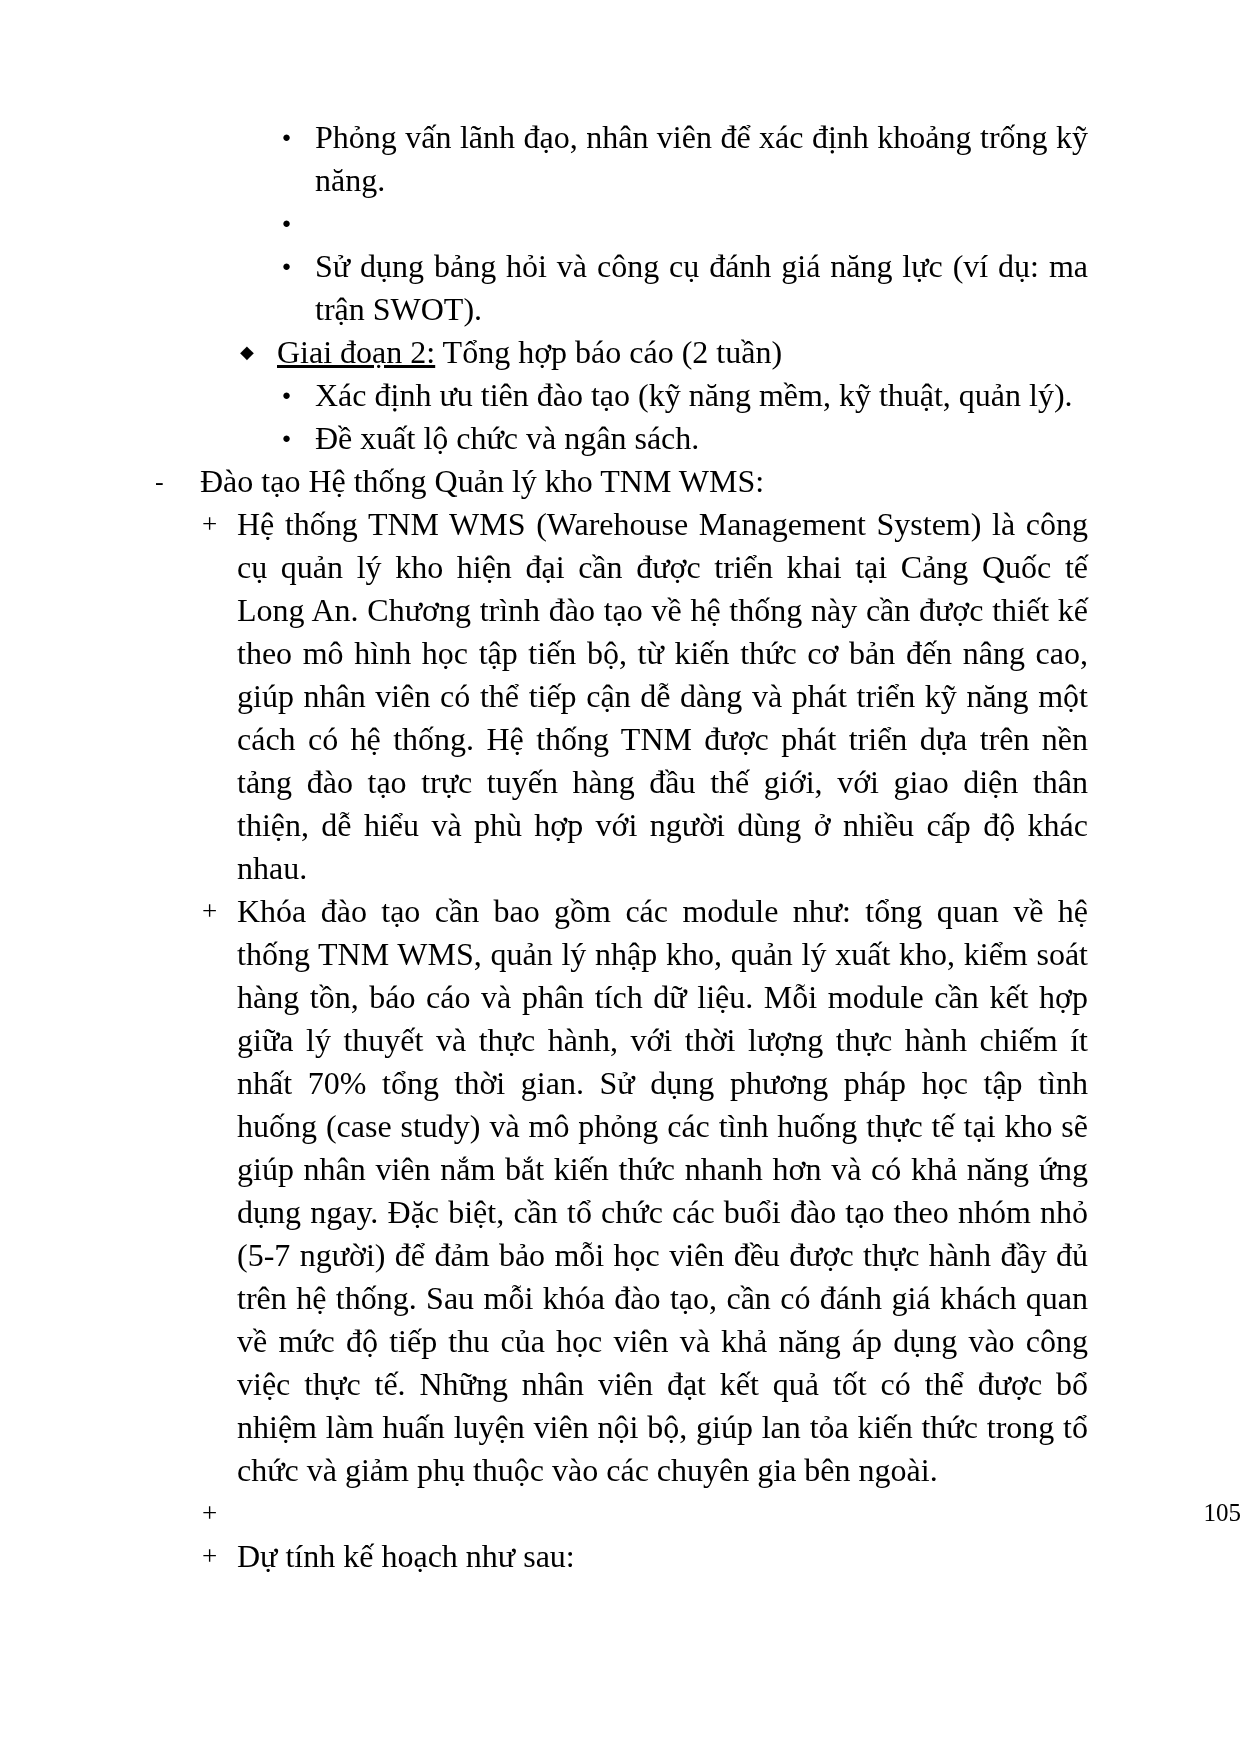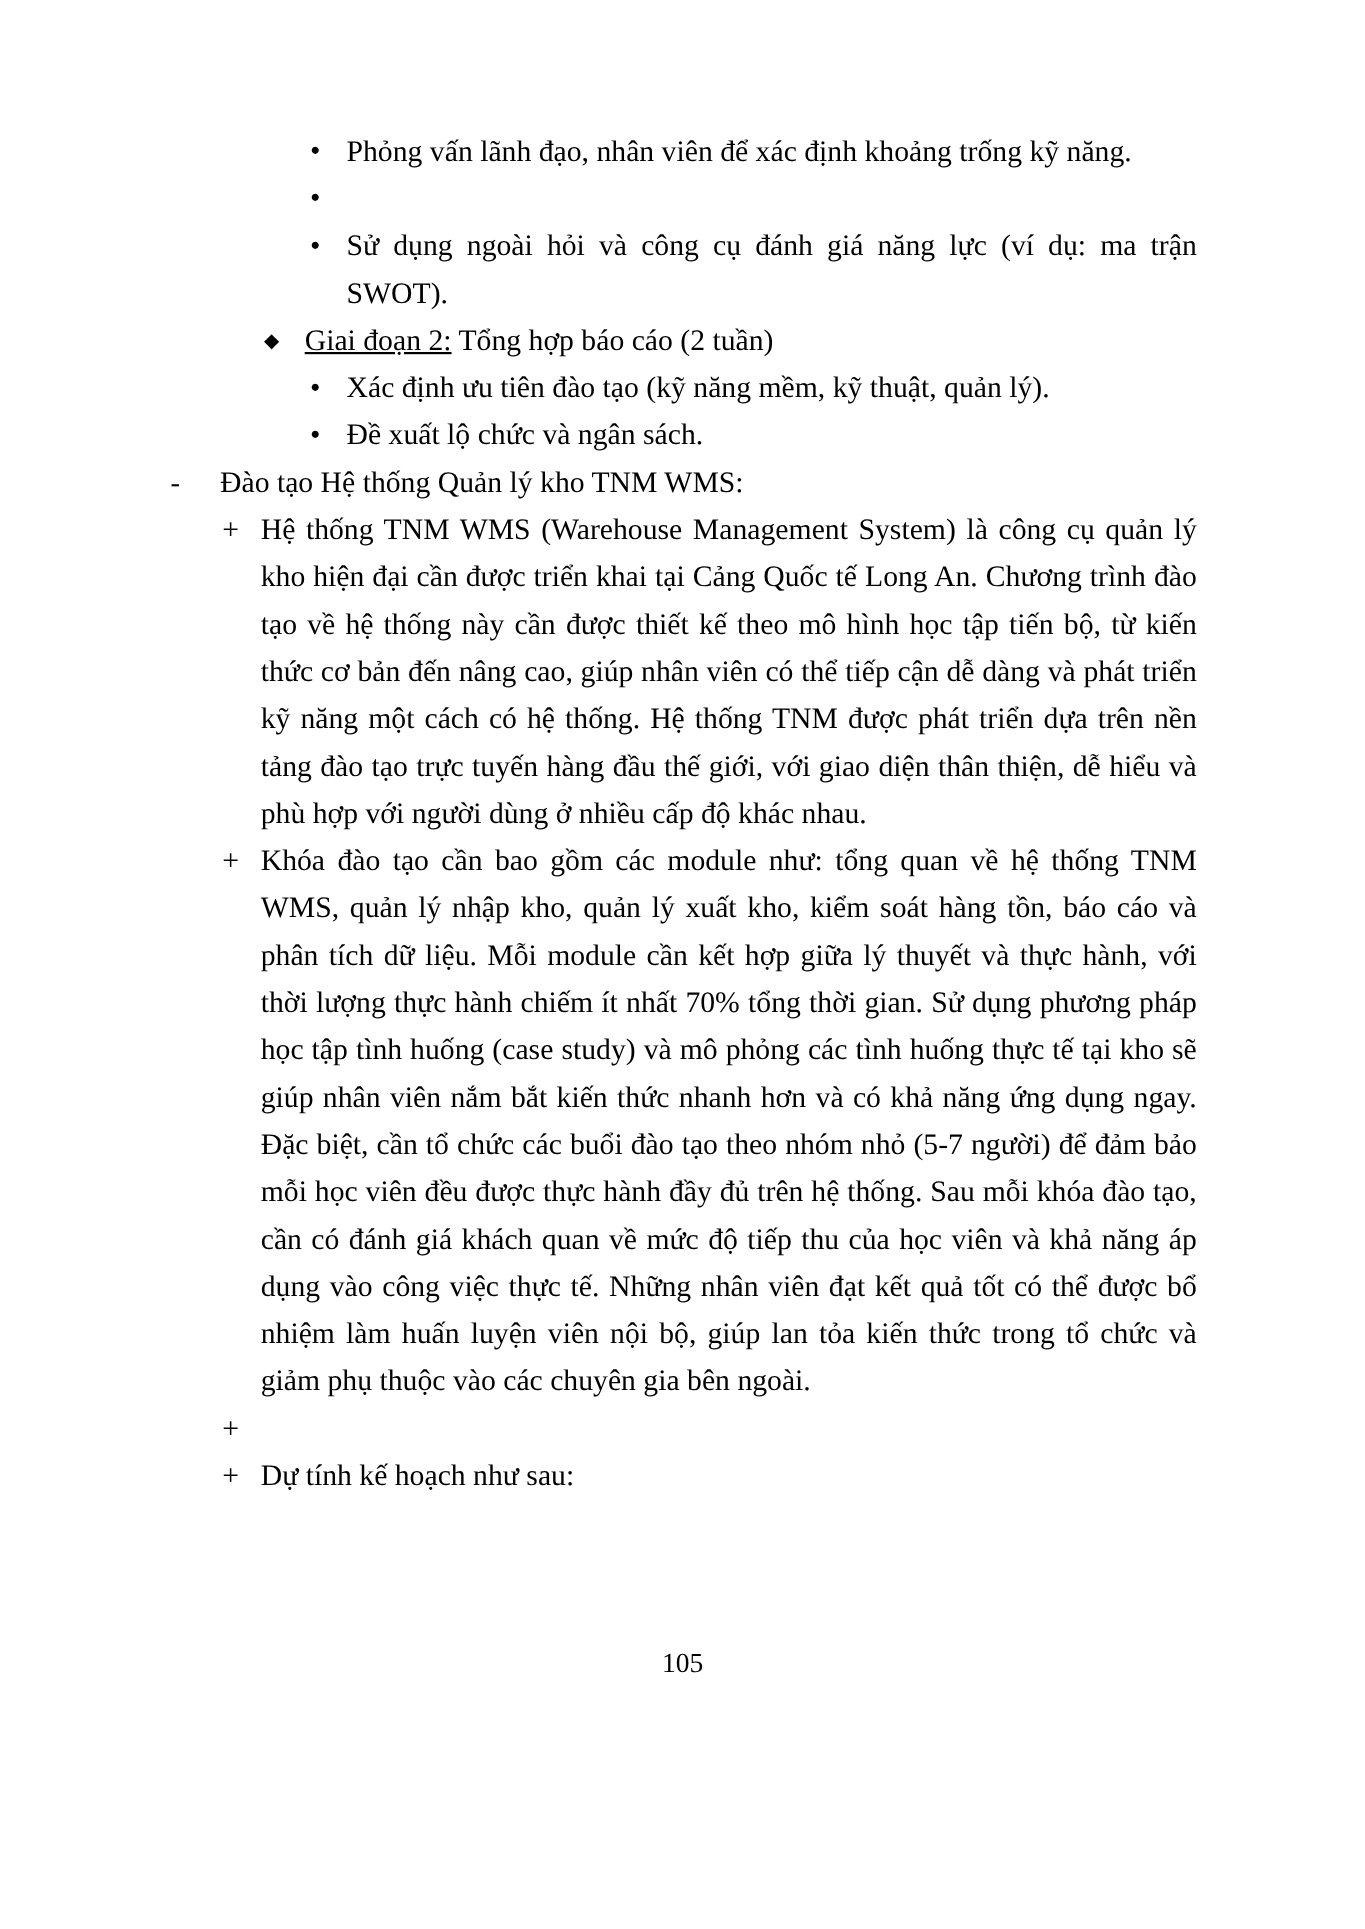--- a/index.html
+++ b/index.html
@@ -23,37 +23,37 @@
   }
   .li { display: flex; align-items: flex-start; }
   .li .marker {
     flex: 0 0 auto;
     font-size: 26px;
     line-height: 43px;
     text-align: left;
   }
   .li .text {
     flex: 1 1 auto;
-    font-size: 27px;
+    font-size: 32px;
     line-height: 43px;
     text-align: justify;
   }
   
   .lvl-circle  .marker { margin-left: 282px; width: 33px; font-size: 15px; }
   .lvl-diamond .marker { margin-left: 240px; width: 37px; font-size: 18px; }
   .lvl-dash    .marker { margin-left: 155px; width: 45px; }
   .lvl-plus    .marker { margin-left: 202px; width: 35px; font-size: 27px; }
   .italic { }
   .underline { text-decoration: underline; }
   .page-number {
     position: absolute;
     top: 1497px;
     left: 0;
     right: 0;
-    text-align: center;
+    text-align: right;
     font-size: 25px;
     line-height: 32px;
   }
 </style>
 </head>
 <body>
 
 <div class="page">
   <div class="content">
 
@@ -61,21 +61,21 @@
       <span class="marker">●</span>
       <span class="text">Phỏng vấn lãnh đạo, nhân viên để xác định khoảng trống kỹ năng.</span>
     </div>
 
     <div class="li lvl-circle">
       <span class="marker">●</span>
     </div>
 
     <div class="li lvl-circle">
       <span class="marker">●</span>
-      <span class="text">Sử dụng ngoài hỏi và công cụ đánh giá năng lực (ví dụ: ma trận SWOT).</span>
+      <span class="text">Sử dụng bảng hỏi và công cụ đánh giá năng lực (ví dụ: ma trận SWOT).</span>
     </div>
 
     <div class="li lvl-diamond">
       <span class="marker">◆</span>
       <span class="text italic"><span class="underline">Giai đoạn 2:</span><span> Tổng hợp báo cáo (2 tuần)</span></span>
     </div>
 
     <div class="li lvl-circle">
       <span class="marker">●</span>
       <span class="text">Xác định ưu tiên đào tạo (kỹ năng mềm, kỹ thuật, quản lý).</span>

